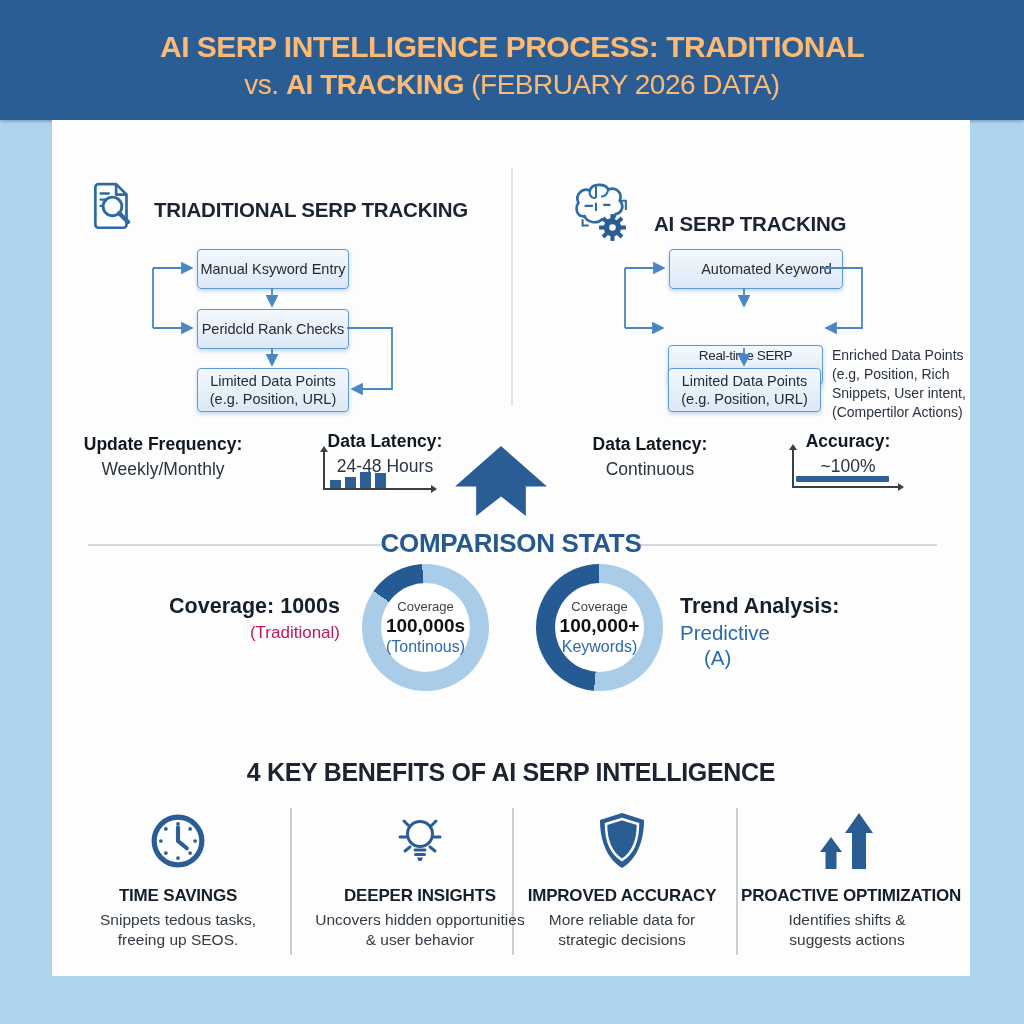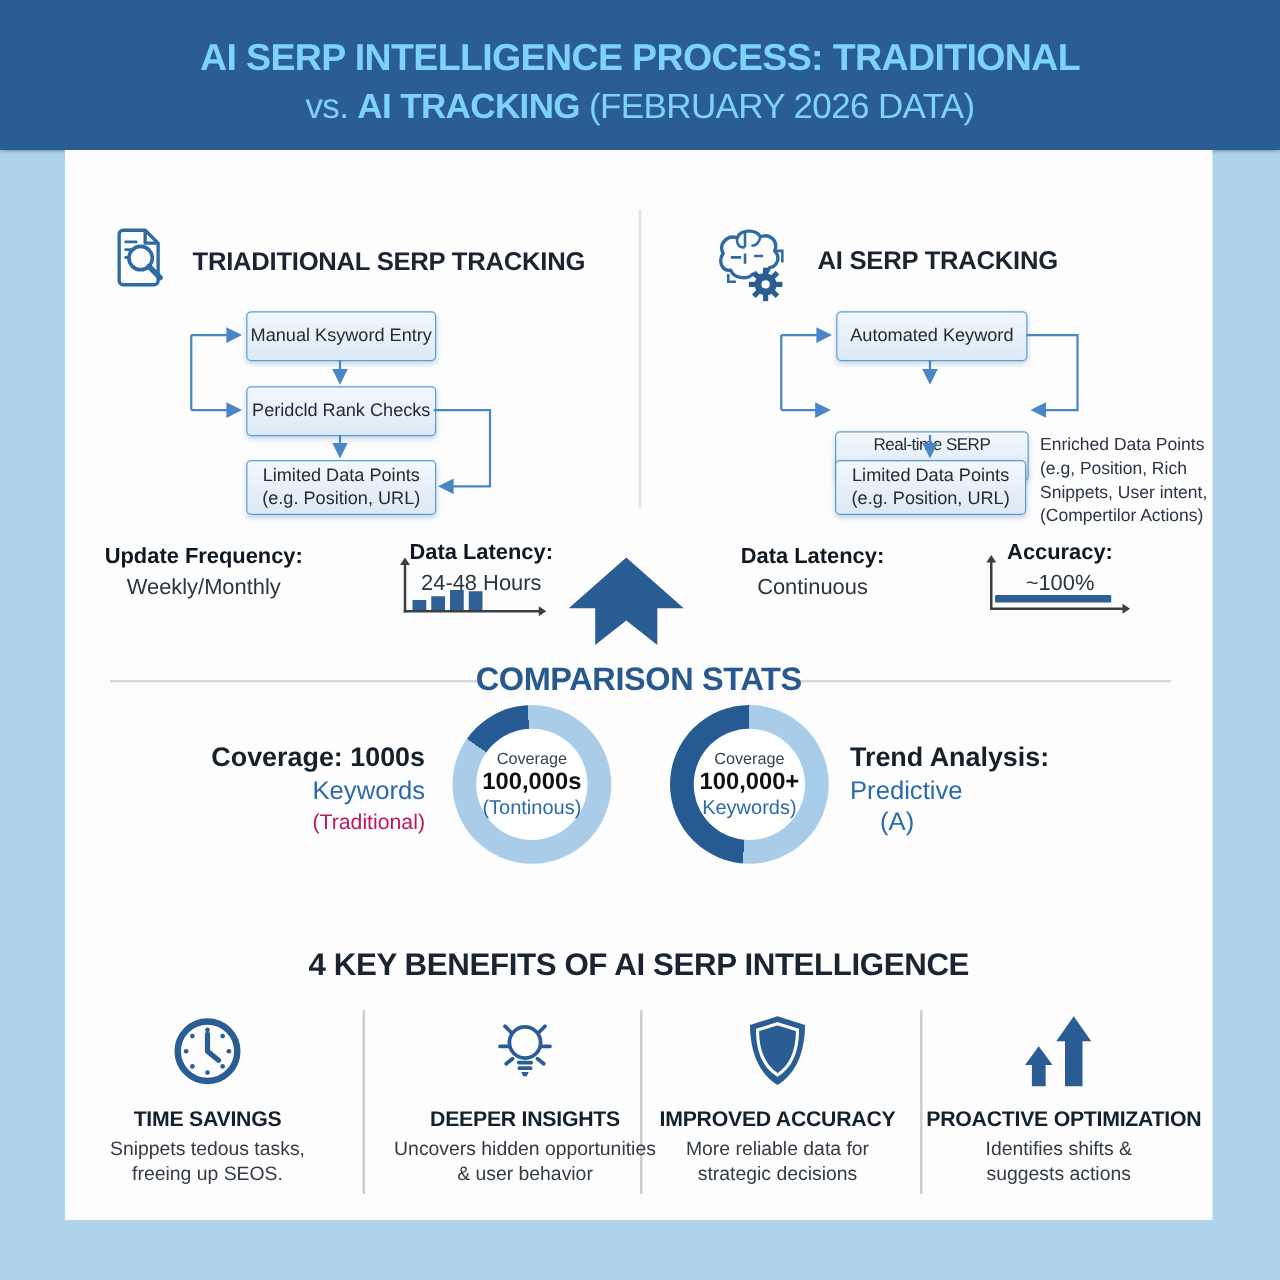--- a/index.html
+++ b/index.html
@@ -1,21 +1,21 @@
 <!DOCTYPE html>
 <html><head>
 <meta charset="utf-8">
 <style>
   html,body{margin:0;padding:0;background:#aed3ec;}
   .canvas{position:relative;width:1024px;height:1024px;background:#aed3ec;
           font-family:"Liberation Sans",sans-serif;overflow:hidden;}
 
   
   .header{position:absolute;left:0;top:0;width:1024px;height:120px;background:#2b5d95;
-          color:#7dd3fc;text-align:center;box-shadow:0 1px 3px rgba(20,50,90,.4);}
+          color:#fdba74;text-align:center;box-shadow:0 1px 3px rgba(20,50,90,.4);}
   .hdr-l1{margin-top:30px;font-size:30px;font-weight:bold;letter-spacing:-.5px;}
   .hdr-l2{margin-top:5px;font-size:28px;letter-spacing:-.5px;}
   .hdr-l2 .b{font-weight:bold;}
 
   
   .panel{position:absolute;left:52px;top:120px;width:918px;height:856px;background:#fdfdfd;}
 
   
   .col-divider{position:absolute;left:459px;top:48px;width:2px;height:238px;background:#e1e3e5;}
   .col-heading{position:absolute;font-weight:bold;font-size:20.5px;color:#1b2430;letter-spacing:-.2px;white-space:nowrap;}
@@ -134,23 +134,23 @@
           <rect x="-2" y="-13" width="4" height="6" transform="rotate(135)"></rect>
           <rect x="-2" y="-13" width="4" height="6" transform="rotate(180)"></rect>
           <rect x="-2" y="-13" width="4" height="6" transform="rotate(225)"></rect>
           <rect x="-2" y="-13" width="4" height="6" transform="rotate(270)"></rect>
           <rect x="-2" y="-13" width="4" height="6" transform="rotate(315)"></rect>
         </g>
         <circle r="8.5"></circle>
         <circle r="3.2" fill="#fdfdfd"></circle>
       </g>
     </svg>
-    <div class="col-heading" style="left:602px;top:77px;">AI SERP TRACKING</div>
-
-    <div class="flow-box" style="left:617px;top:129px;height:38px;width:151px;">
+    <div class="col-heading" style="left:602px;top:92px;">AI SERP TRACKING</div>
+
+    <div class="flow-box" style="left:617px;top:129px;height:38px;width:151px;padding-left:21px;">
       <span>Automated Keyword</span>
     </div>
     <div class="flow-box tight" style="left:616px;top:189px;height:38px;width:153px;margin-top:36px;">
       <span>Real-time SERP Monitoring</span>
     </div>
     <div class="flow-box" style="left:616px;top:248px;height:42px;width:151px;">
       <span>Limited Data Points</span>
       <span>(e.g. Position, URL)</span>
     </div>
 
@@ -213,21 +213,20 @@
       <div class="axis-x" style="width:110px;"></div>
       <div class="acc-line"></div>
     </div>
 
     <div class="cmp-line" style="left:36px;width:297px;"></div>
     <div class="cmp-line" style="left:588px;width:297px;"></div>
     <div class="cmp-heading">COMPARISON STATS</div>
 
     <div class="cmp-text" style="left:38px;width:250px;text-align:right;">
       <div class="l1">Coverage: 1000s</div>
-      <div class="l2">Keywords</div>
       <div class="l3">(Traditional)</div>
     </div>
 
     <div class="donut" style="left:310px;">
       <div class="donut-ring" style="background: conic-gradient(rgb(169, 205, 233) 0deg, rgb(169, 205, 233) 305deg, rgb(38, 90, 146) 305deg, rgb(38, 90, 146) 357deg, rgb(169, 205, 233) 357deg, rgb(169, 205, 233) 360deg);"></div>
       <div class="donut-hole">
         <div class="c1">Coverage</div>
         <div class="c2">100,000s</div>
         <div class="c3">(Tontinous)</div>
       </div>
@@ -246,21 +245,21 @@
       <div class="l1">Trend Analysis:</div>
       <div class="l2">Predictive</div>
       <div class="l2" style="padding-left:24px;">(A)</div>
     </div>
 
     <div class="ben-heading">4 KEY BENEFITS OF AI SERP INTELLIGENCE</div>
     <div class="v-div" style="left:238px;"></div>
     <div class="v-div" style="left:460px;"></div>
     <div class="v-div" style="left:684px;"></div>
 
-    <div class="benefit" style="left:8px;">
+    <div class="benefit" style="left:20px;">
       <div class="ben-icon">
         <svg width="58" height="58" viewBox="0 0 56 56">
           <circle cx="28" cy="28" r="23" fill="none" stroke="#2b5d95" stroke-width="5"></circle>
           <g fill="#2b5d95">
             <circle cx="28" cy="11.5" r="1.8"></circle>
               <circle cx="39.7" cy="16.3" r="1.8"></circle>
               <circle cx="44.5" cy="28" r="1.8"></circle>
               <circle cx="39.7" cy="39.7" r="1.8"></circle>
             <circle cx="28" cy="44.5" r="1.8"></circle>
               <circle cx="16.3" cy="39.7" r="1.8"></circle>

